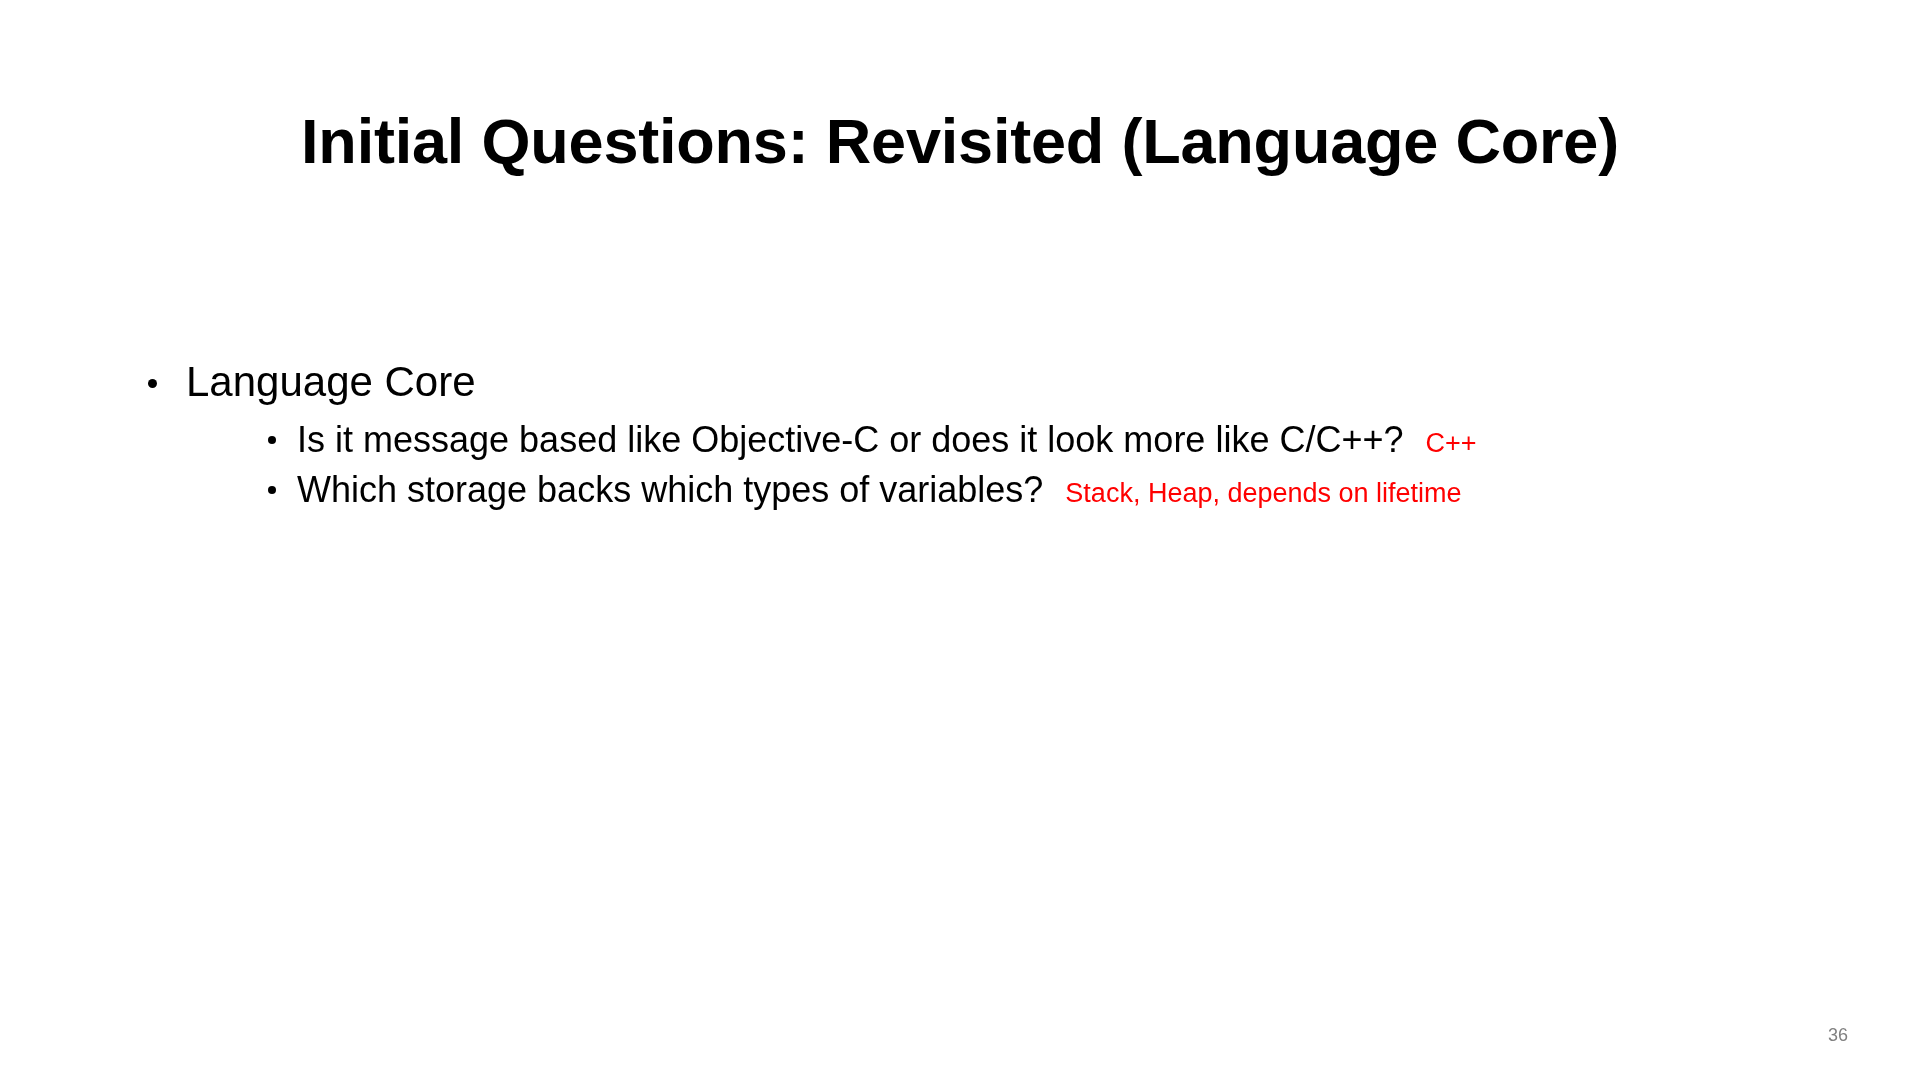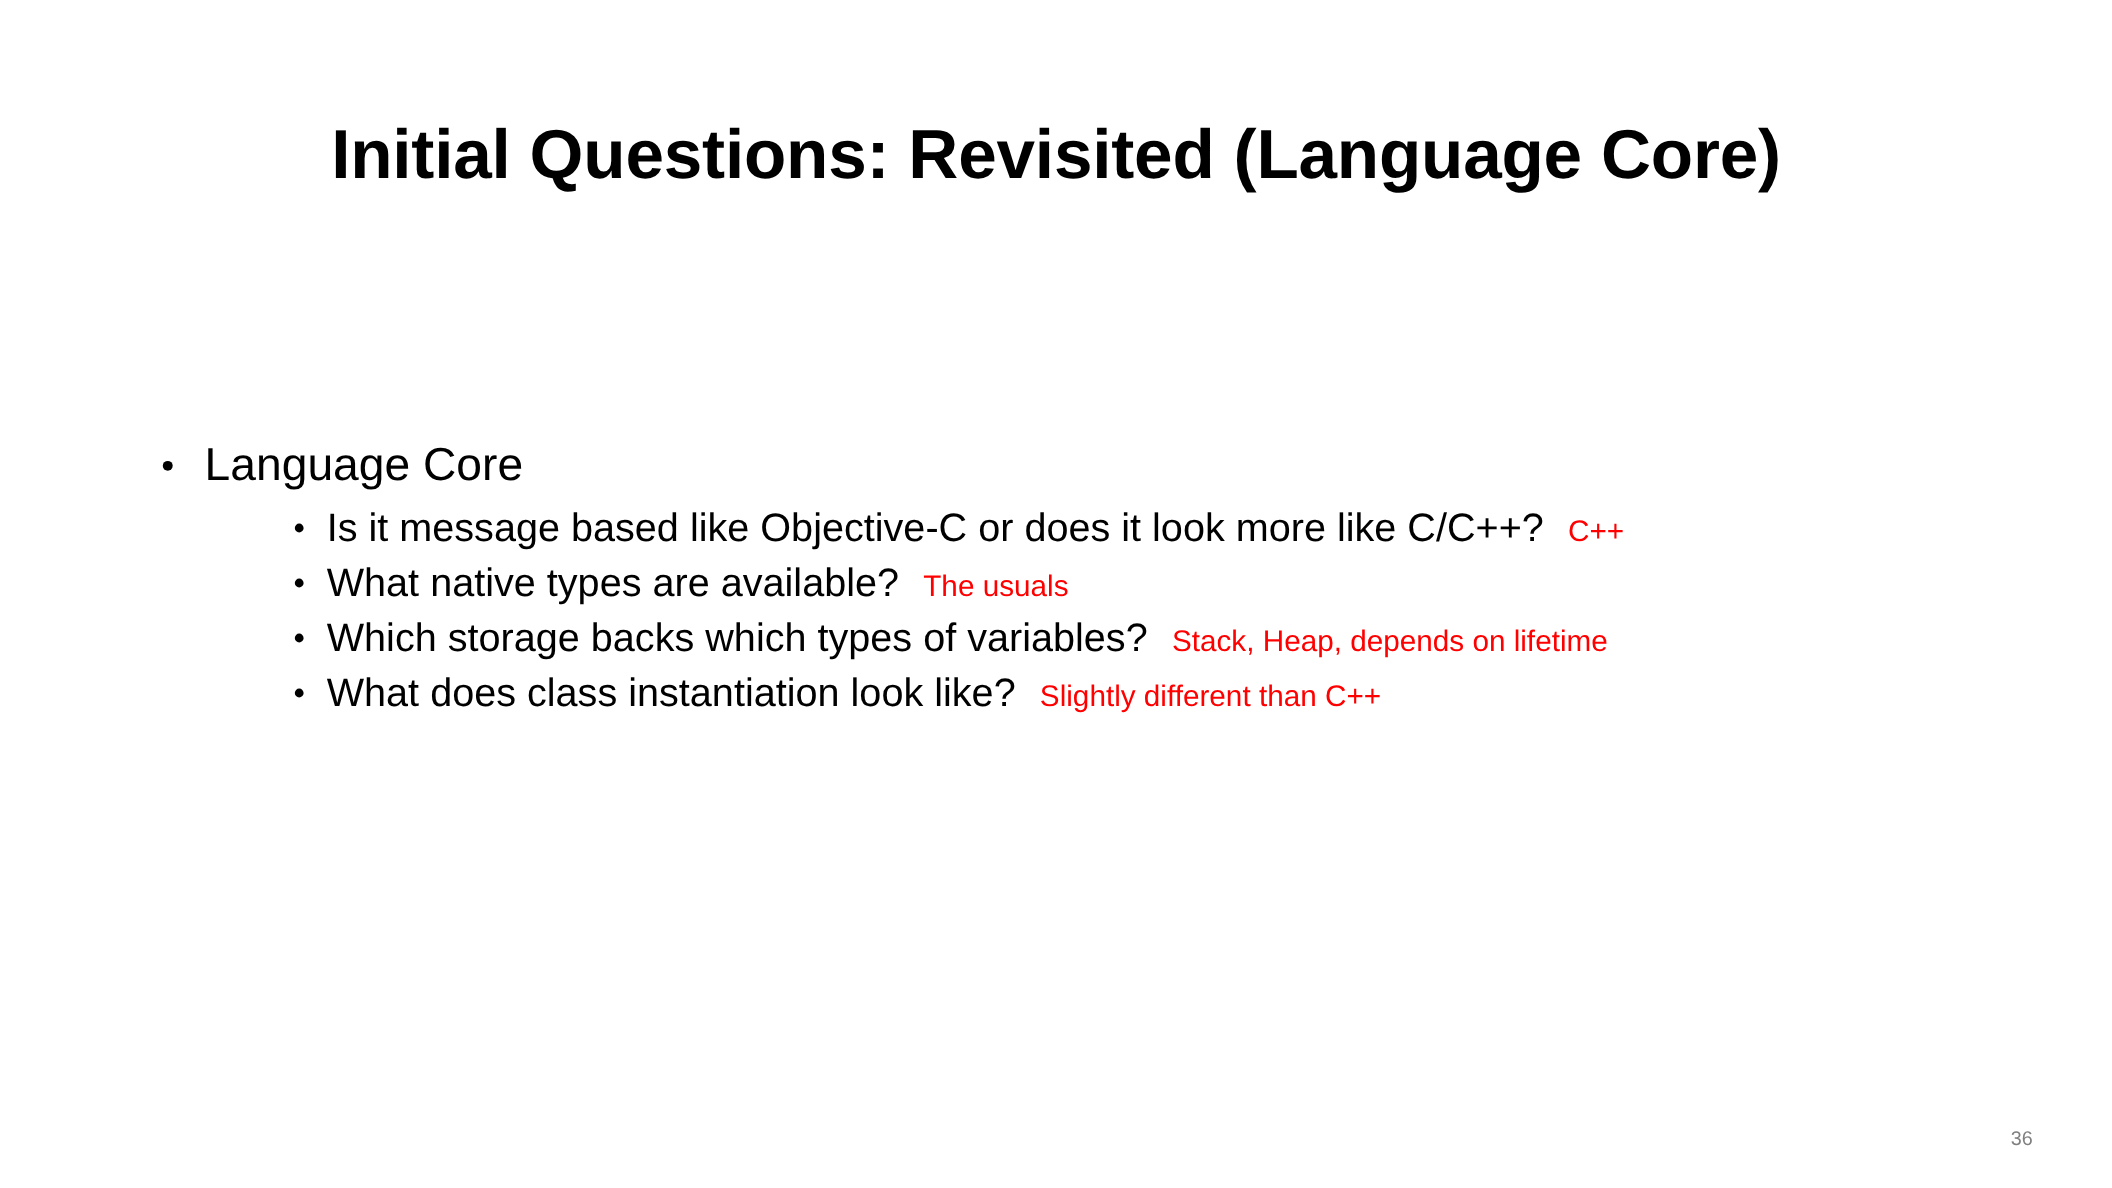--- a/index.html
+++ b/index.html
@@ -43,21 +43,20 @@
     right: 80px;
   }
 
   .level1 {
     position: relative;
     padding-left: 46px;
     font-size: 42px;
     color: #000000;
     line-height: 1.16;
     margin-bottom: 8px;
-    margin-top: 40px;
   }
   .level1 > .dot {
     position: absolute;
     left: 8px;
     top: 0.51em;
     width: 9px;
     height: 9px;
     border-radius: 50%;
     background: #000000;
   }
@@ -118,34 +117,26 @@
       <span>Language Core</span>
 
       <div class="sub-list">
 
         <div class="level2">
           <span class="dot"></span>
           <span class="q-text">Is it message based like Objective-C or does it look more like C/C++?</span><span class="answer">C++</span>
         </div>
 
 
-        <div class="level2">
-          <span class="dot"></span>
-          <span class="q-text">What native types are available?</span><span class="answer">The usuals</span>
-        </div>
 
         <div class="level2">
           <span class="dot"></span>
           <span class="q-text">Which storage backs which types of variables?</span><span class="answer">Stack, Heap, depends on lifetime</span>
         </div>
 
-        <div class="level2">
-          <span class="dot"></span>
-          <span class="q-text">What does class instantiation look like?</span><span class="answer">Slightly different than C++</span>
-        </div>
 
 
       </div>
     </div>
 
   </div>
 
   <div class="page-number">36</div>
 
 </div>

